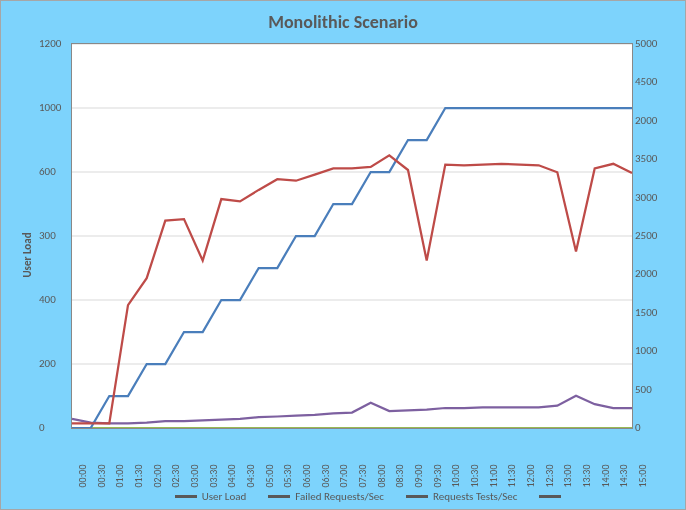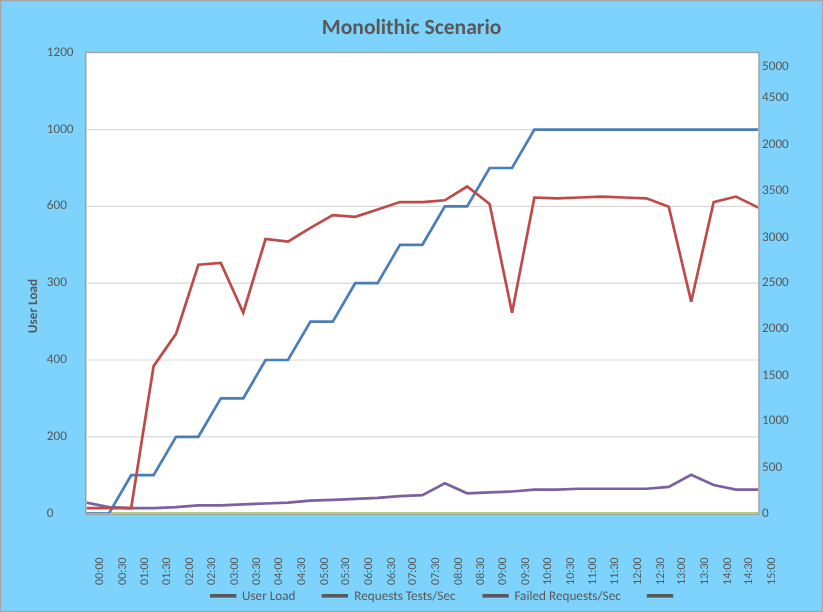--- a/index.html
+++ b/index.html
@@ -67,21 +67,21 @@
       <div style="top: 384px;">0</div>
       <div style="top: 345.6px;">500</div>
       <div style="top: 307.2px;">1000</div>
       <div style="top: 268.8px;">1500</div>
       <div style="top: 230.4px;">2000</div>
       <div style="top: 192px;">2500</div>
       <div style="top: 153.6px;">3000</div>
       <div style="top: 115.2px;">3500</div>
       <div style="top: 76.8px;">2000</div>
       <div style="top: 38.4px;">4500</div>
-      <div style="top: 0px; margin-top: 12px;">5000</div>
+      <div style="top: 0px;">5000</div>
     </div>
   <div class="x-ticks" id="x-ticks">
       <div style="left: 0px;">00:00</div>
       <div style="left: 18.6667px;">00:30</div>
       <div style="left: 37.3333px;">01:00</div>
       <div style="left: 56px;">01:30</div>
       <div style="left: 74.6667px;">02:00</div>
       <div style="left: 93.3333px;">02:30</div>
       <div style="left: 112px;">03:00</div>
       <div style="left: 130.667px;">03:30</div>
@@ -109,25 +109,25 @@
       <div style="left: 541.333px;">14:30</div>
       <div style="left: 560px;">15:00</div>
     </div>
 
   <div class="legend">
     <div class="item">
       <span class="swatch sw-user"></span>
       <span>User Load</span>
     </div>
     <div class="item">
+      <span class="swatch sw-fail"></span>
+      <span>Failed Requests/Sec</span>
+    </div>
+    <div class="item">
       <span class="swatch sw-req"></span>
       <span>Requests Tests/Sec</span>
-    </div>
-    <div class="item">
-      <span class="swatch sw-fail"></span>
-      <span>Failed Requests/Sec</span>
     </div>
     <div class="item">
       <span class="swatch sw-resp"></span>
     </div>
   </div>
 
 </div>
 
 </body></html>

